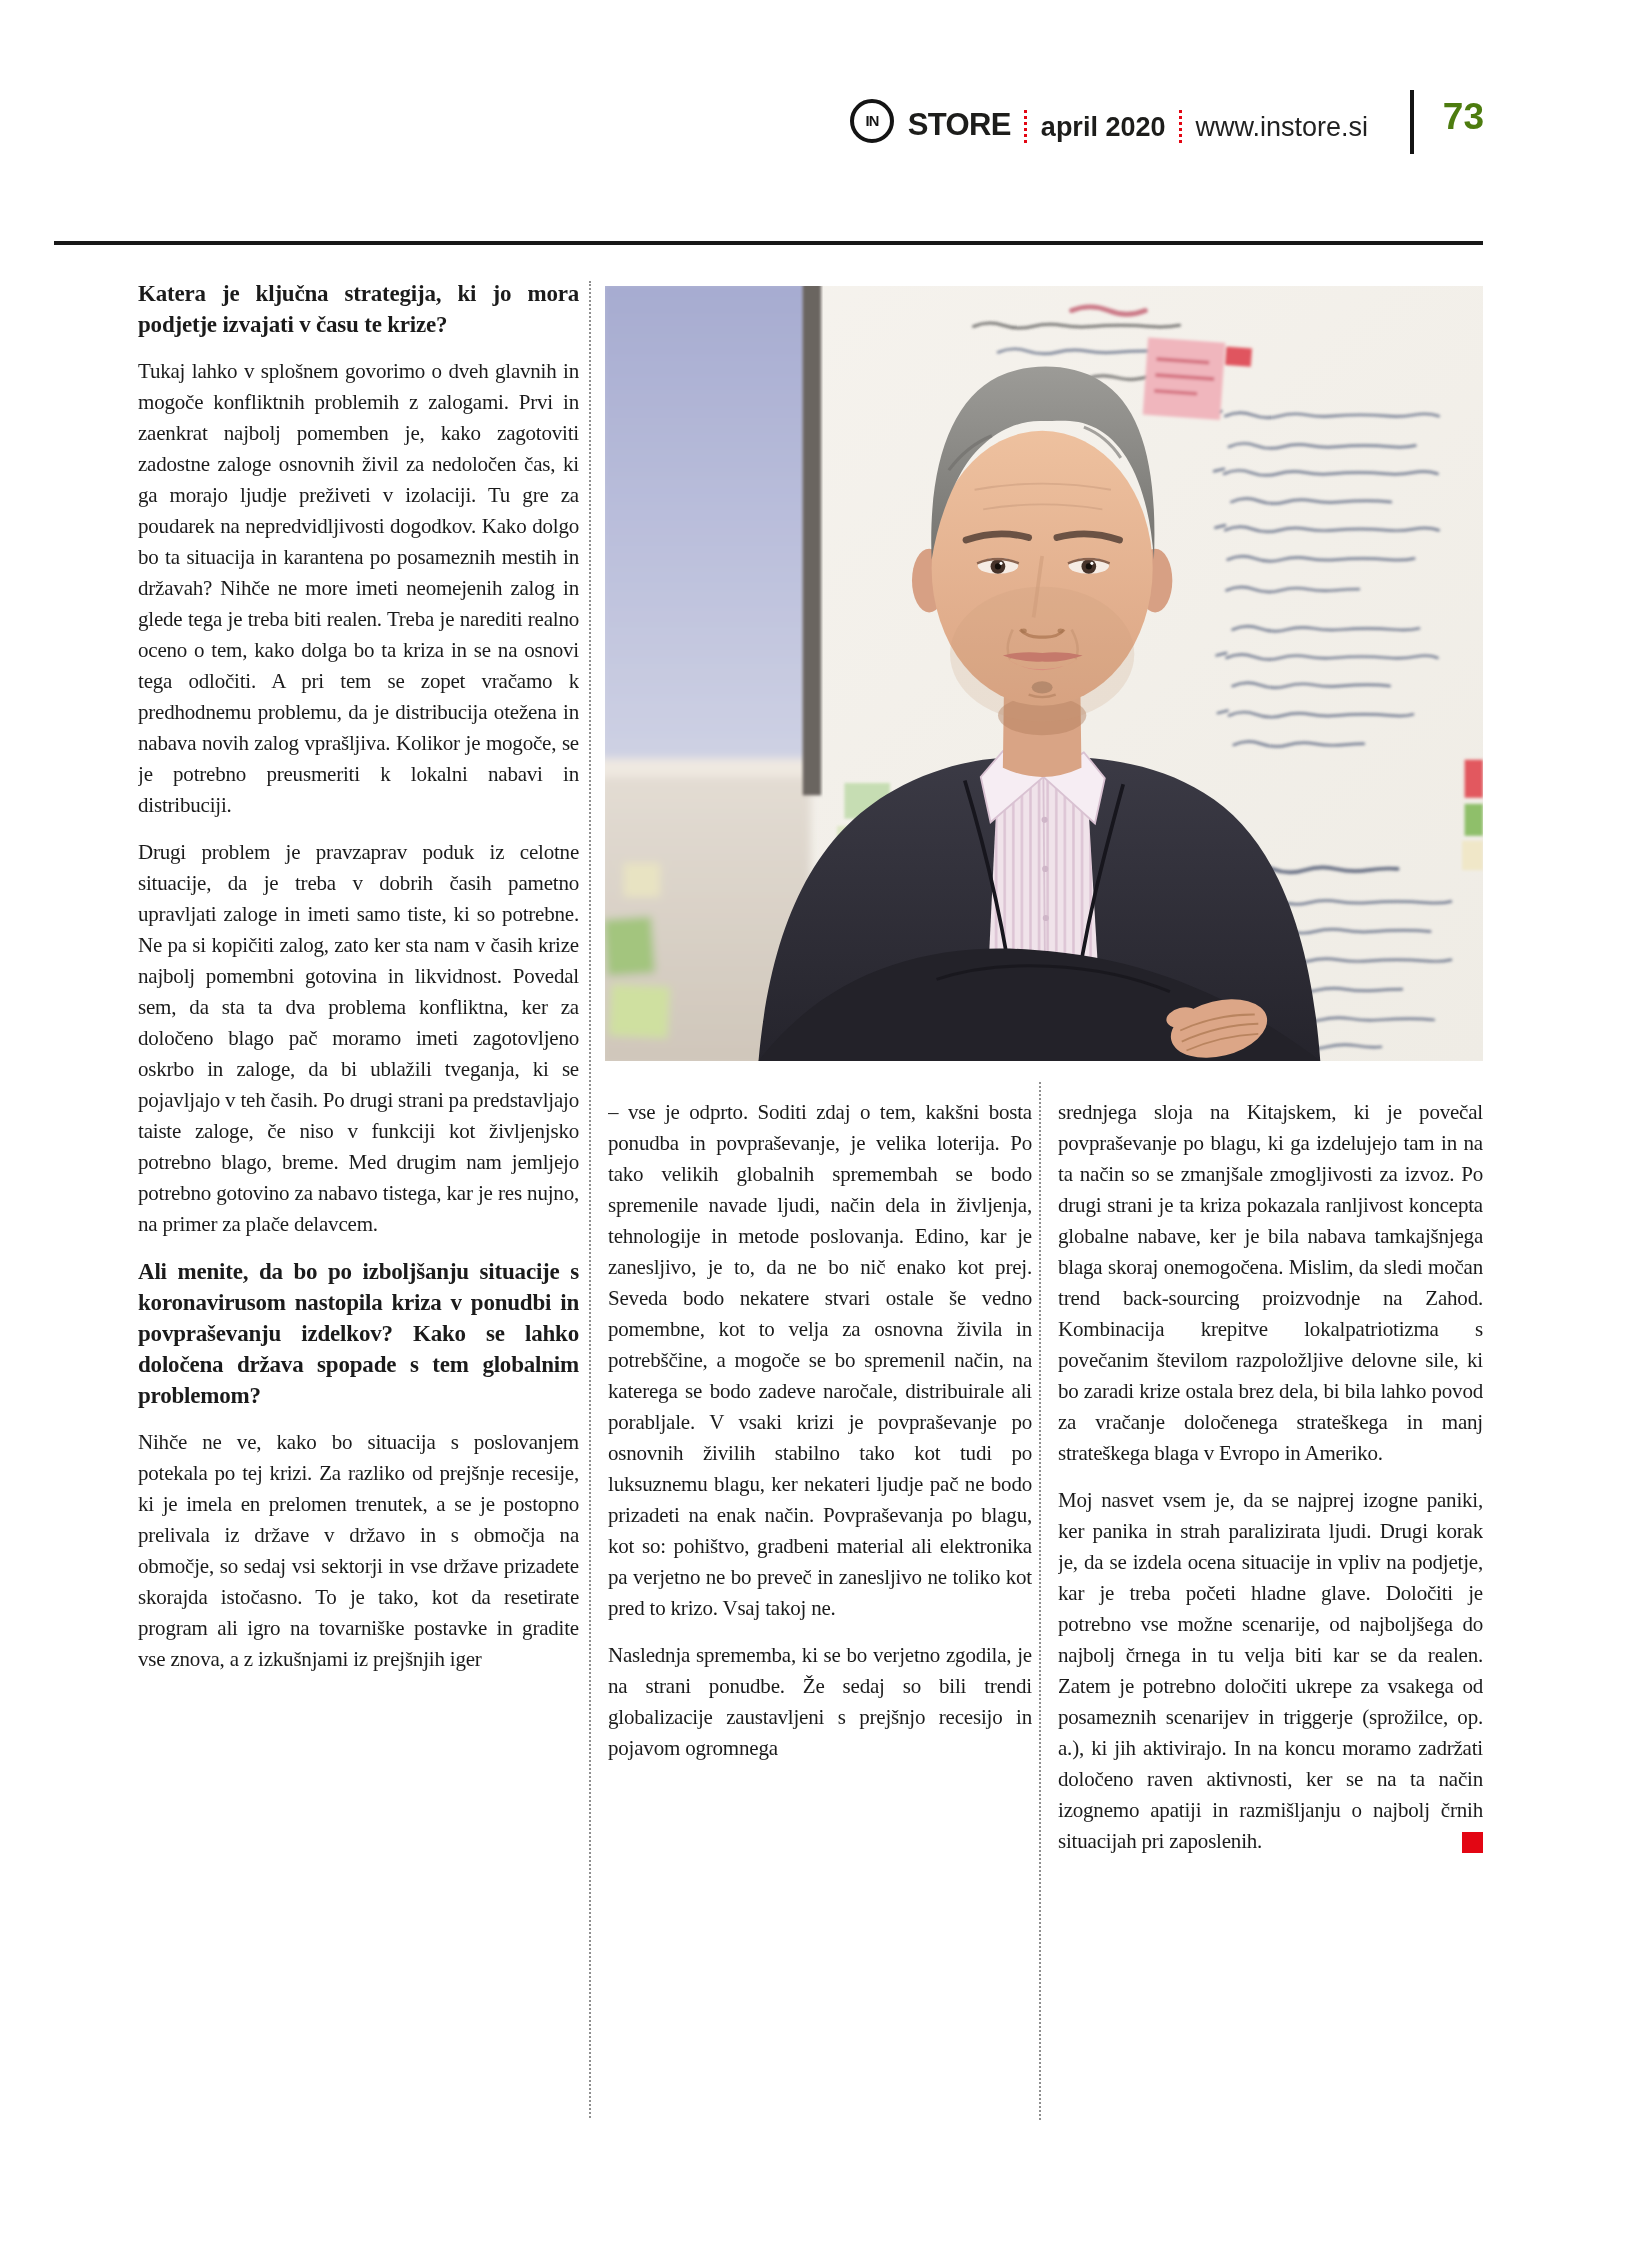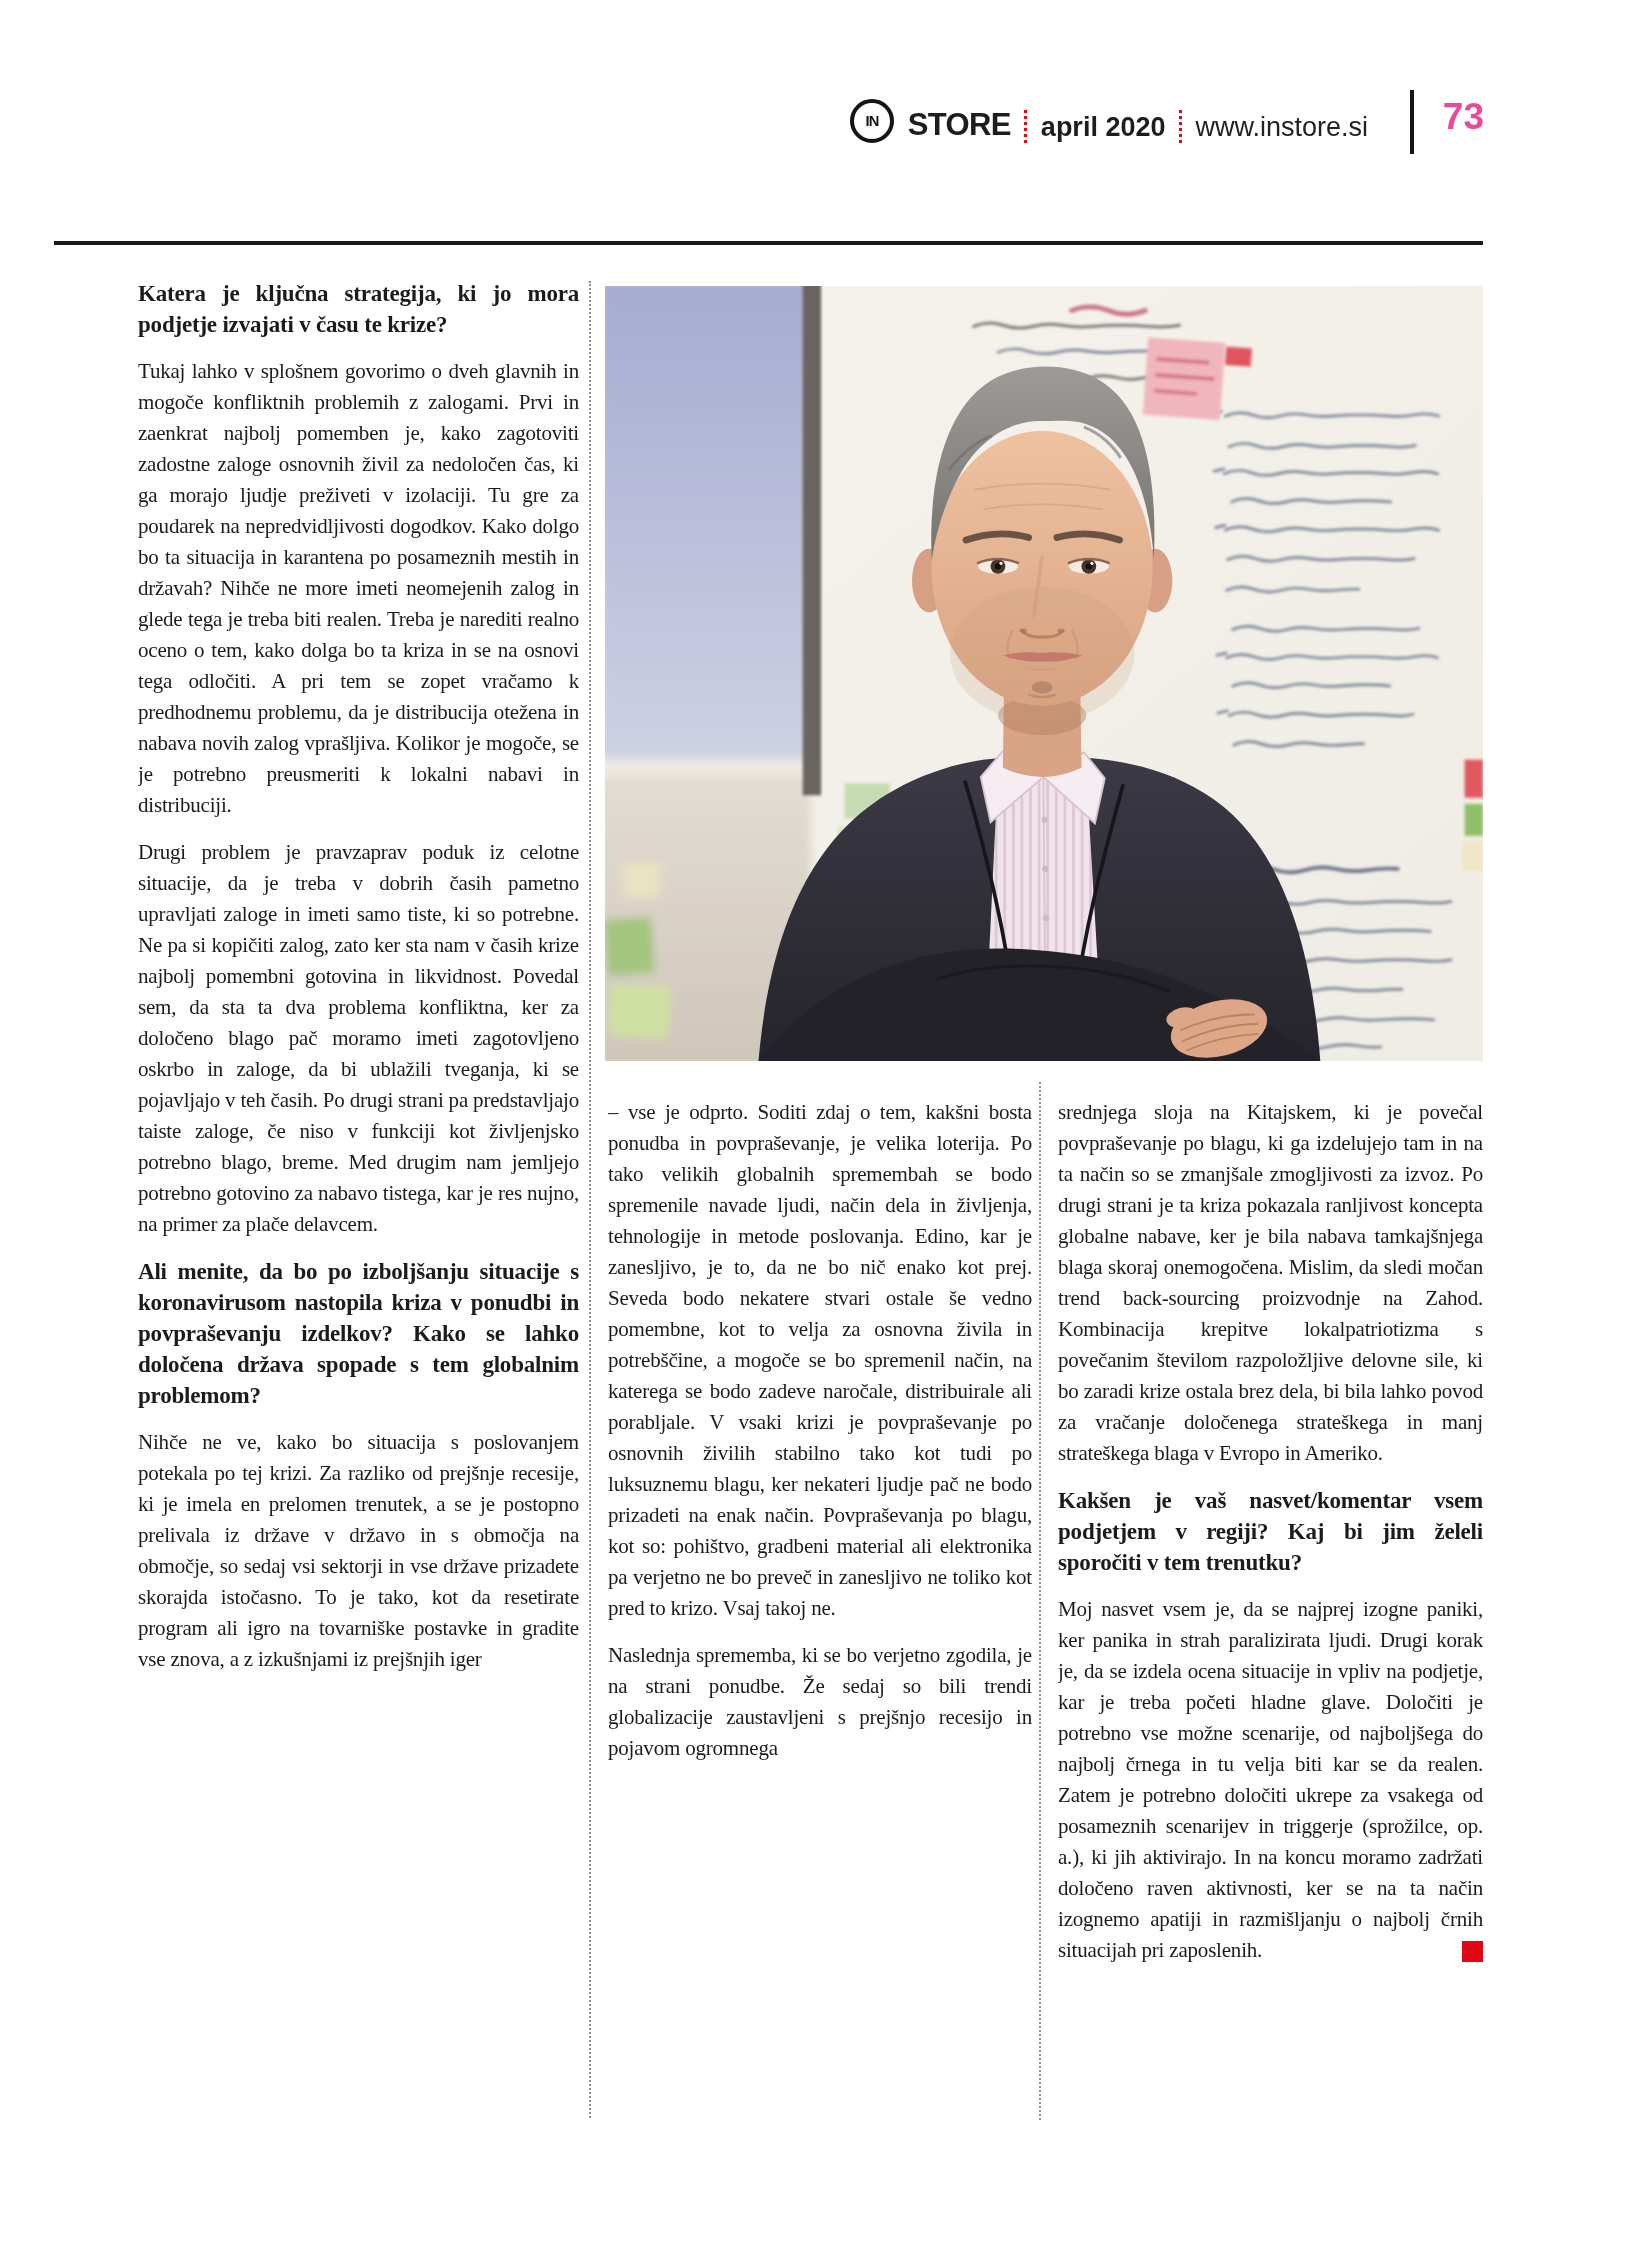--- a/index.html
+++ b/index.html
@@ -10,21 +10,21 @@
   .brand{position:absolute;top:99px;right:262px;display:flex;align-items:flex-end;gap:13.5px;
          font-family:"Liberation Sans","DejaVu Sans",sans-serif;color:#1d1d1b;white-space:nowrap;}
   .logo-circle{display:inline-flex;align-items:center;justify-content:center;width:36px;height:36px;
          border:4.3px solid #141414;border-radius:50%;font-weight:bold;font-size:14.7px;letter-spacing:-0.6px;color:#141414;}
   .brand-store{font-weight:bold;font-size:31px;letter-spacing:-0.6px;}
   .brand-issue{font-weight:bold;font-size:27px;}
   .brand-url{font-size:27px;font-weight:normal;color:#222;}
   .red-sep{display:inline-block;height:33px;border-left:3.1px dotted #e30613;}
   .header-bar{position:absolute;left:1410px;top:90px;width:3.7px;height:64px;background:#141414;}
   .page-num{position:absolute;top:96px;right:146px;font-family:"Liberation Sans","DejaVu Sans",sans-serif;
-            font-weight:bold;font-size:37px;color:#ec4899;}
+            font-weight:bold;font-size:37px;color:#4d7c0f;}
   .rule{position:absolute;left:54px;top:241px;width:1429px;height:4.3px;background:#181818;}
 
   
   .col{position:absolute;text-align:justify;font-size:21px;line-height:31px;letter-spacing:-0.2px;}
   .col p{margin:0 0 16px 0;}
   .col-left{left:138px;top:278px;width:441px;height:1848px;overflow:hidden;}
   .col-mid{left:608px;top:1097px;width:424px;height:1031px;overflow:hidden;}
   .col-right{left:1058px;top:1097px;width:425px;height:1068px;overflow:hidden;}
   .q{font-size:23px;line-height:31px;font-weight:bold;margin:8.6px 0 16px 0;letter-spacing:-0.2px;}
   .q.first{margin-top:0;}
@@ -234,21 +234,20 @@
     <p>Nihče ne ve, kako bo situacija s poslovanjem potekala po tej krizi. Za razliko od prejšnje recesije, ki je imela en prelomen trenutek, a se je postopno prelivala iz države v državo in s območja na območje, so sedaj vsi sektorji in vse države prizadete skorajda istočasno. To je tako, kot da resetirate program ali igro na tovarniške postavke in gradite vse znova, a z izkušnjami iz prejšnjih iger</p>
   </section>
 
   <section class="col col-mid">
     <p>– vse je odprto. Soditi zdaj o tem, kakšni bosta ponudba in povpraševanje, je velika loterija. Po tako velikih globalnih spremembah se bodo spremenile navade ljudi, način dela in življenja, tehnologije in metode poslovanja. Edino, kar je zanesljivo, je to, da ne bo nič enako kot prej. Seveda bodo nekatere stvari ostale še vedno pomembne, kot to velja za osnovna živila in potrebščine, a mogoče se bo spremenil način, na katerega se bodo zadeve naročale, distribuirale ali porabljale. V vsaki krizi je povpraševanje po osnovnih živilih stabilno tako kot tudi po luksuznemu blagu, ker nekateri ljudje pač ne bodo prizadeti na enak način. Povpraševanja po blagu, kot so: pohištvo, gradbeni material ali elektronika pa verjetno ne bo preveč in zanesljivo ne toliko kot pred to krizo. Vsaj takoj ne.</p>
     <p>Naslednja sprememba, ki se bo verjetno zgodila, je na strani ponudbe. Že sedaj so bili trendi globalizacije zaustavljeni s prejšnjo recesijo in pojavom ogromnega</p>
   </section>
 
   <section class="col col-right">
     <p>srednjega sloja na Kitajskem, ki je povečal povpraševanje po blagu, ki ga izdelujejo tam in na ta način so se zmanjšale zmogljivosti za izvoz. Po drugi strani je ta kriza pokazala ranljivost koncepta globalne nabave, ker je bila nabava tamkajšnjega blaga skoraj onemogočena. Mislim, da sledi močan trend back-sourcing proizvodnje na Zahod. Kombinacija krepitve lokalpatriotizma s povečanim številom razpoložljive delovne sile, ki bo zaradi krize ostala brez dela, bi bila lahko povod za vračanje določenega strateškega in manj strateškega blaga v Evropo in Ameriko.</p>
-    <h2 class="q">Kakšen je vaš nasvet/komentar vsem podjetjem v regiji? Kaj bi jim želeli sporočiti v tem trenutku?</h2>
     <p>
       <span>Moj nasvet vsem je, da se najprej izogne paniki, ker panika in strah paralizirata ljudi. Drugi korak je, da se izdela ocena situacije in vpliv na podjetje, kar je treba početi hladne glave. Določiti je potrebno vse možne scenarije, od najboljšega do najbolj črnega in tu velja biti kar se da realen. Zatem je potrebno določiti ukrepe za vsakega od posameznih scenarijev in triggerje (sprožilce, op. a.), ki jih aktivirajo. In na koncu moramo zadržati določeno raven aktivnosti, ker se na ta način izognemo apatiji in razmišljanju o najbolj črnih situacijah pri zaposlenih.</span>
       <span class="end-marker"></span>
     </p>
   </section>
 
 </div>
 
 
 </body></html>

